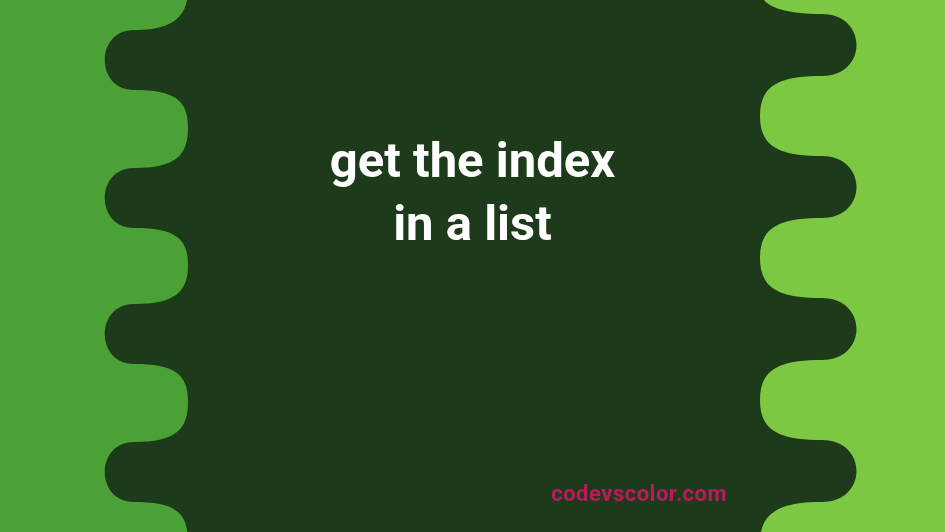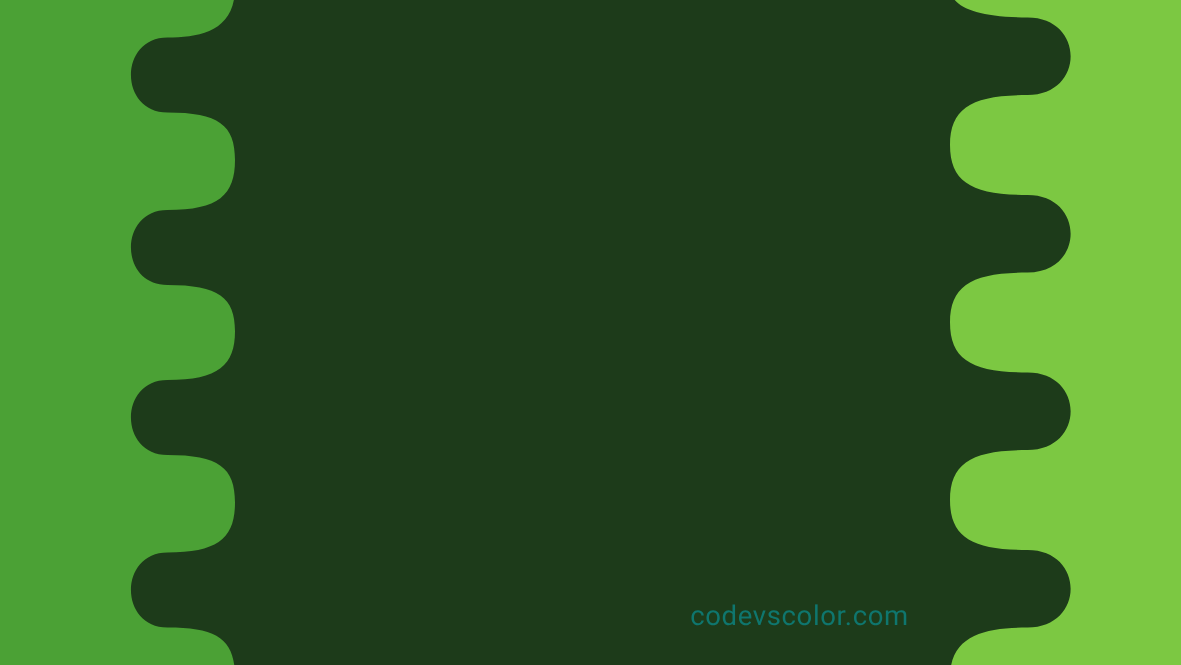--- a/index.html
+++ b/index.html
@@ -3,21 +3,21 @@
 <meta charset="utf-8">
 <style>
 *{margin:0;padding:0;box-sizing:border-box}
 html,body{width:945px;height:532px;overflow:hidden}
 body{position:relative;font-family:-apple-system,BlinkMacSystemFont,'Segoe UI',Roboto,Helvetica,Arial,sans-serif}
 .bg-left{position:absolute;left:0;top:0;width:473px;height:532px;background:#4ba135}
 .bg-right{position:absolute;right:0;top:0;width:473px;height:532px;background:#7cc842}
 .blob{position:absolute;left:0;top:0;width:945px;height:532px}
 .title{position:absolute;width:100%;top:130px;text-align:center;color:#fff;font-size:49px;font-weight:700;line-height:1.28}
 .title span{display:block}
-.footer{position:absolute;bottom:26px;right:218px;color:#0f766e;font-size:22px;font-weight:400;letter-spacing:.5px}
+.footer{position:absolute;bottom:26px;right:218px;color:#be185d;font-size:22px;font-weight:700;letter-spacing:.5px}
 </style>
 </head>
 <body>
 
 <div class="bg-left"></div>
 <div class="bg-right"></div>
 
 <svg class="blob" viewBox="0 0 945 532" preserveAspectRatio="none">
 <path fill="#1d3b1a" d="
 M188 -10
@@ -43,15 +43,17 @@
 C760 228 778 218 822 218
 C868 218 868 156 822 156
 C778 156 760 146 760 116
 C760 86 778 76 822 76
 C868 76 868 14 822 14
 C778 14 760 4 760 -10
 Z"></path>
 </svg>
 
 <div class="title">
+  <span>get the index</span>
+  <span>in a list</span>
 </div>
 
 <div class="footer">codevscolor.com</div>
 
 </body></html>

